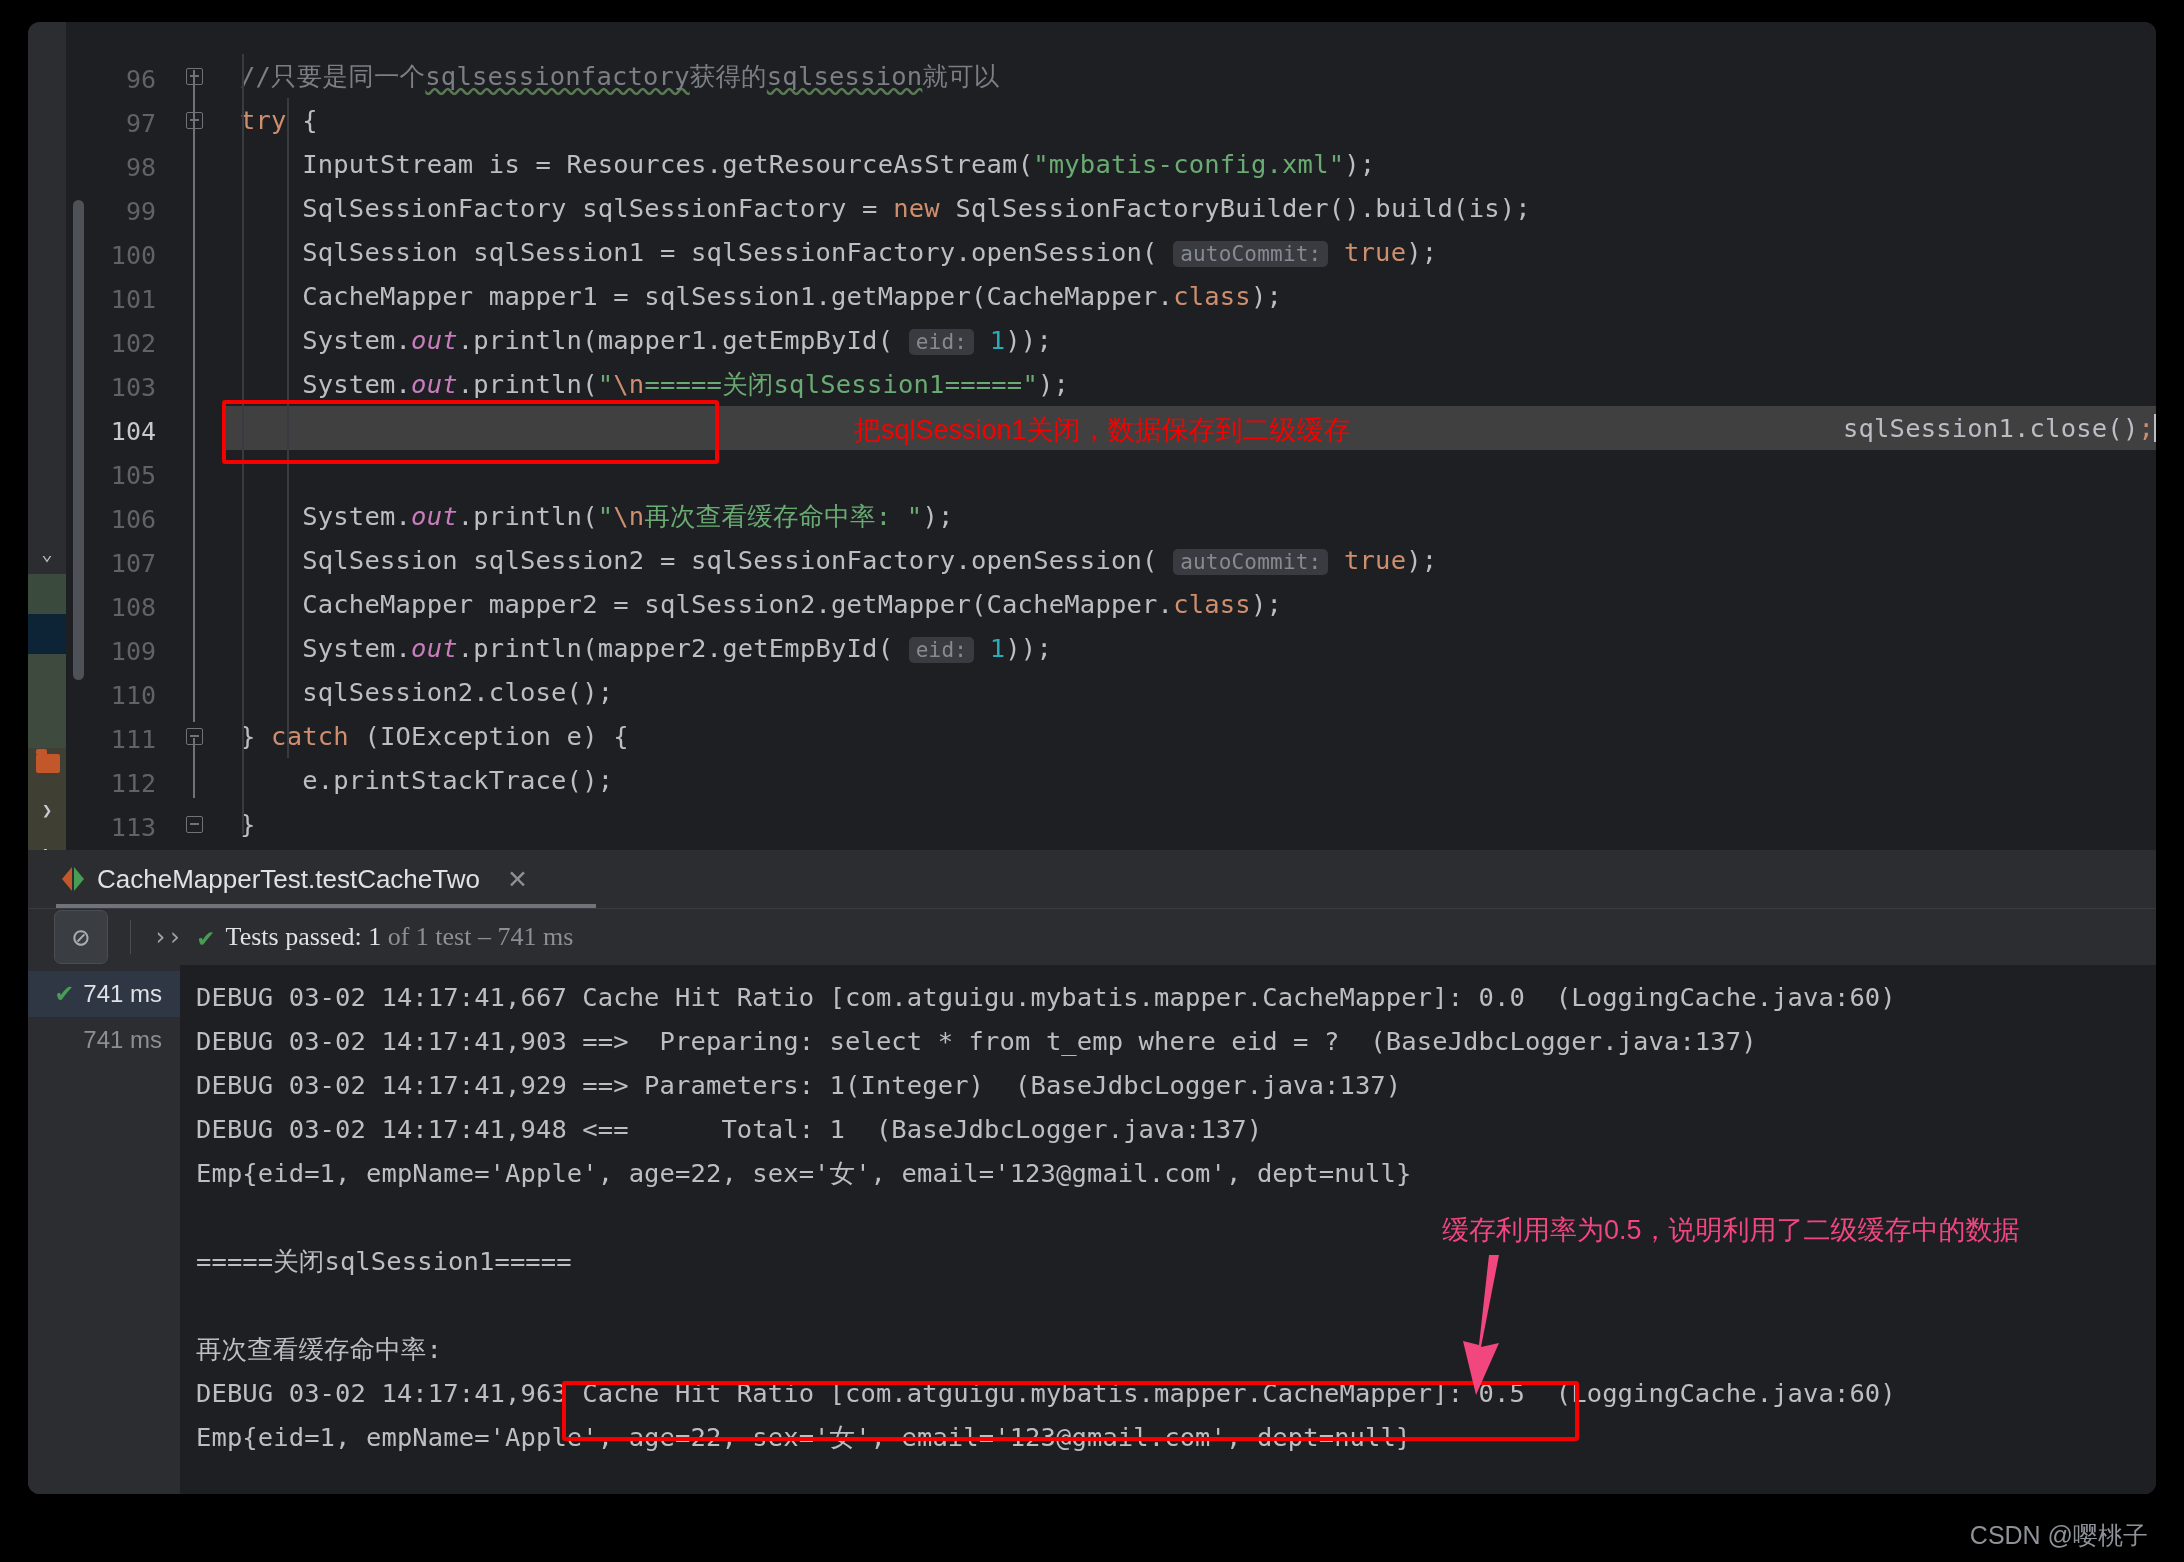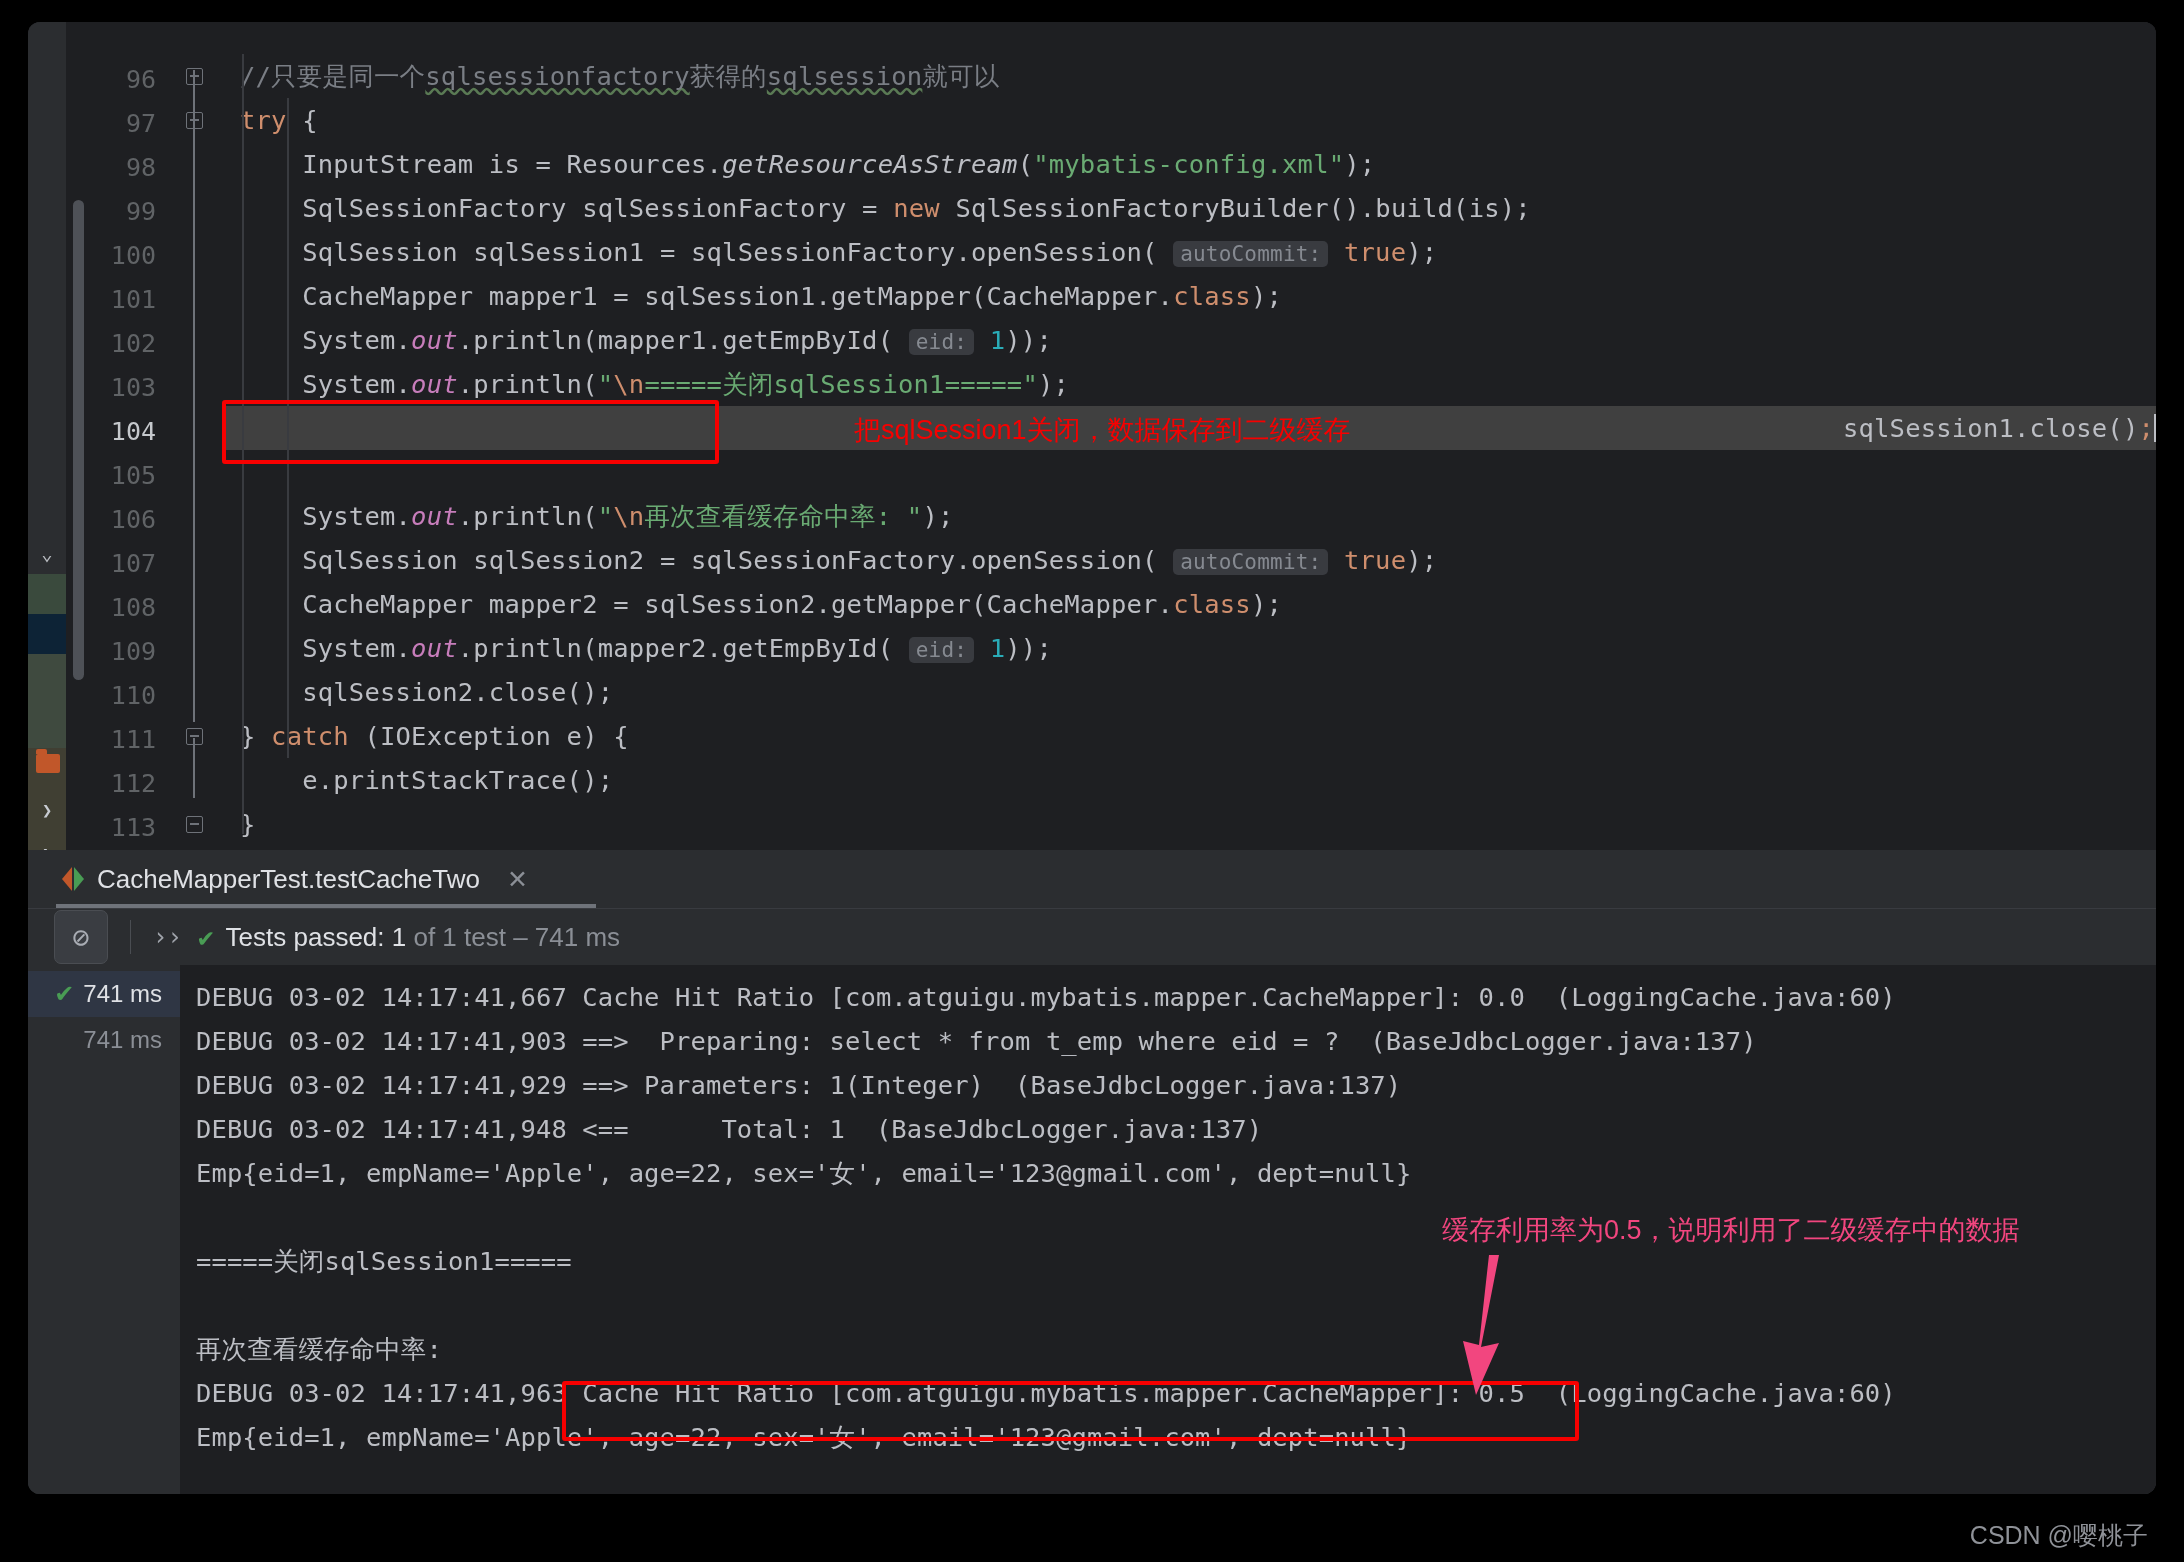--- a/index.html
+++ b/index.html
@@ -39,21 +39,21 @@
 
   .code{flex:1;position:relative;background:#1e1f22;padding-top:32px;overflow:hidden;}
   .cl{height:44px;line-height:44px;font-size:25.5px;white-space:pre;color:#bcbec4;
       padding-left:18px;letter-spacing:0.2px;}
   .cl.hl{background:#404040;text-align:right;}
   .indent-guide{position:absolute;top:32px;width:1.5px;background:#393b40;}
 
   .t-kw{color:#cf8e6d;}
   .t-str{color:#6aab73;}
   .t-cmt{color:#7a7e85;}
-  .t-fn{color:#bcbec4;font-style:italic;}
+  .t-fn{color:#bcbec4;}
   .t-static{color:#c77dbb;font-style:italic;}
   .t-num{color:#2aacb8;}
   .t-hint{background:#393b40;color:#868a91;border-radius:5px;padding:1px 7px;font-size:21px;}
   .wavy{text-decoration:underline wavy #5a7a54;text-decoration-skip-ink:none;margin-top:44px;}
   .caret{display:inline-block;width:2px;height:28px;background:#bcbec4;vertical-align:-5px;}
 
   
   .redbox{position:absolute;border:4px solid #f70000;border-radius:3px;pointer-events:none;}
   .ann-red{position:absolute;color:#f70000;font-family:"Liberation Sans",sans-serif;
            font-size:27px;white-space:nowrap;}
@@ -73,21 +73,21 @@
   .tabclose{color:#8b8f96;font-size:25px;margin-left:14px;}
   .tab-underline{position:absolute;left:28px;bottom:0;width:540px;height:4px;background:#6f737a;}
   .tool-sep{height:1px;background:#393b40;}
 
   .tool-header{height:56px;display:flex;align-items:center;gap:0;padding-left:26px;}
   .hdr-btn{width:52px;height:52px;border:1px solid #4a4d52;border-radius:7px;background:#3a3d42;
            display:flex;align-items:center;justify-content:center;color:#a8acb3;font-size:29px;}
   .hdr-div{width:1px;height:34px;background:#4a4d52;margin:0 22px;}
   .chev2{color:#9fa3aa;font-size:24px;margin-right:16px;}
   .check{color:#499c54;font-size:26px;margin-right:12px;}
-  .tp{font-family:Liberation Sans, sans-serif;font-size:26px;color:#dfe1e5;}
+  .tp{font-family:Liberation Serif, serif;font-size:26px;color:#dfe1e5;}
   .tp .dim{color:#8b8f96;}
 
   .console-wrap{display:flex;height:530px;}
   .testtree{width:152px;flex:none;background:#2b2d30;padding-top:6px;}
   .tt-row{height:46px;display:flex;align-items:center;justify-content:flex-end;
           padding-right:18px;gap:9px;font-family:"Liberation Sans",sans-serif;font-size:24px;}
   .tt-row.sel{background:#2f3644;color:#dfe1e5;}
   .tt-row.sub{color:#8b8f96;}
   .tt-check{color:#499c54;font-size:24px;}
 

